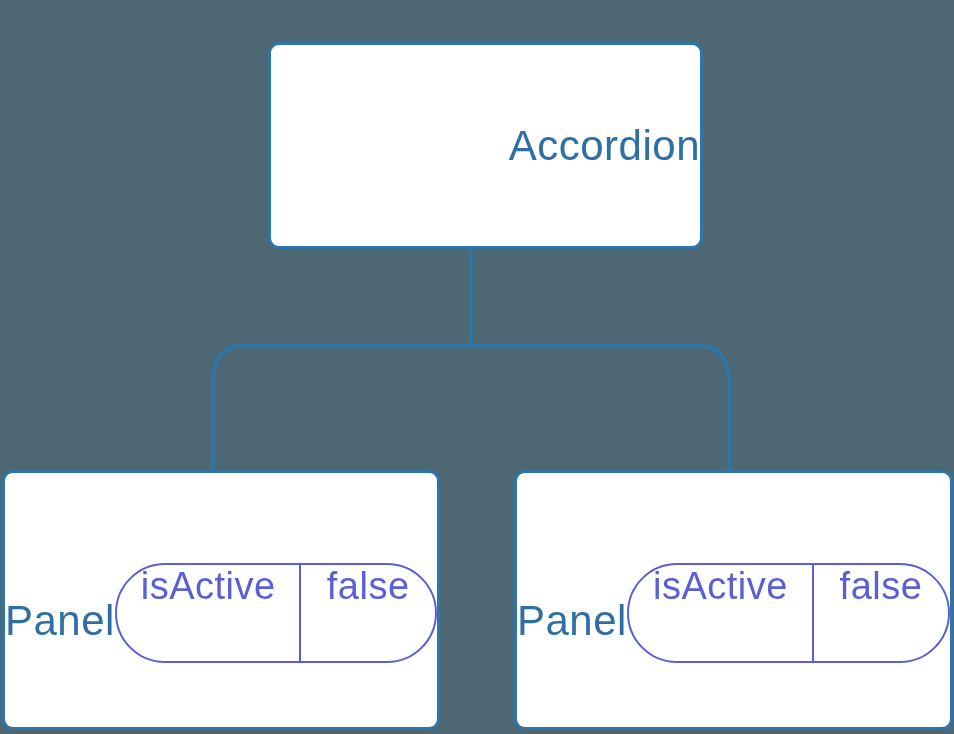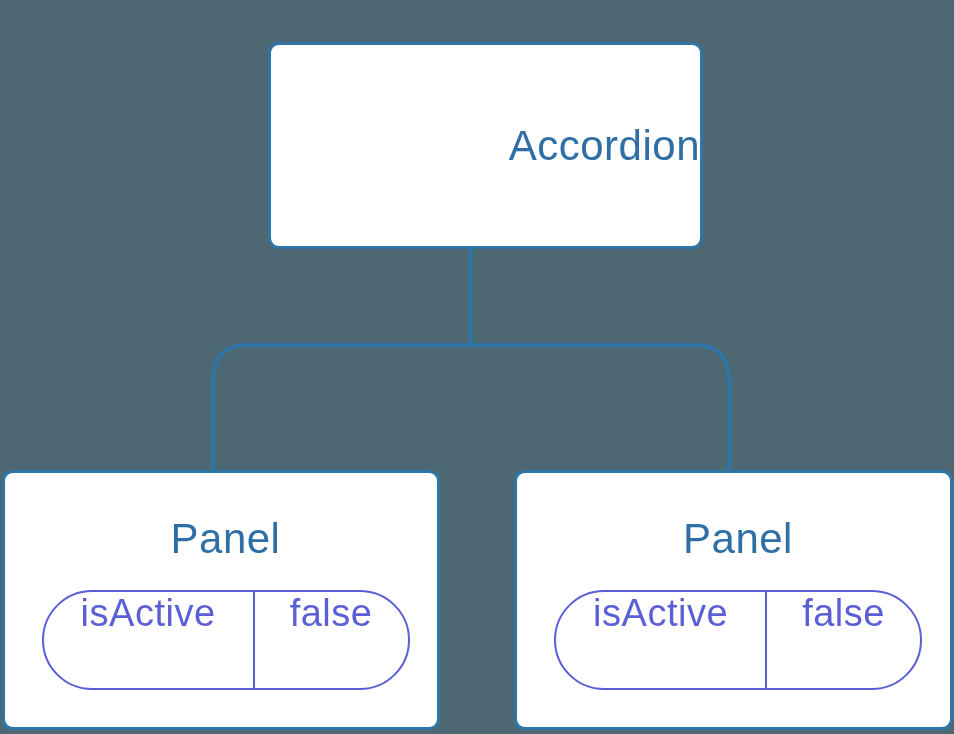--- a/index.html
+++ b/index.html
@@ -49,23 +49,22 @@
     width: 435px; height: 207px;
     display: flex;
     align-items: center;
     justify-content: flex-end;
     margin-top: 40px;
   }
   .panel-node {
     top: 470px;
     width: 438px; height: 260px;
     display: flex;
-    flex-direction: column;
+    flex-direction: row;
     align-items: center;
-    padding-left: 9px;
   }
   .panel-node .node-title { margin-top: 41px; }
   .panel-left { left: 2px; }
   .panel-right { left: 514px; width: 439px; }
   .state-pill {
     margin-top: 26px;
     width: 368px;
     height: 100px;
     border: 2.5px solid var(--state);
     border-radius: 50px;

